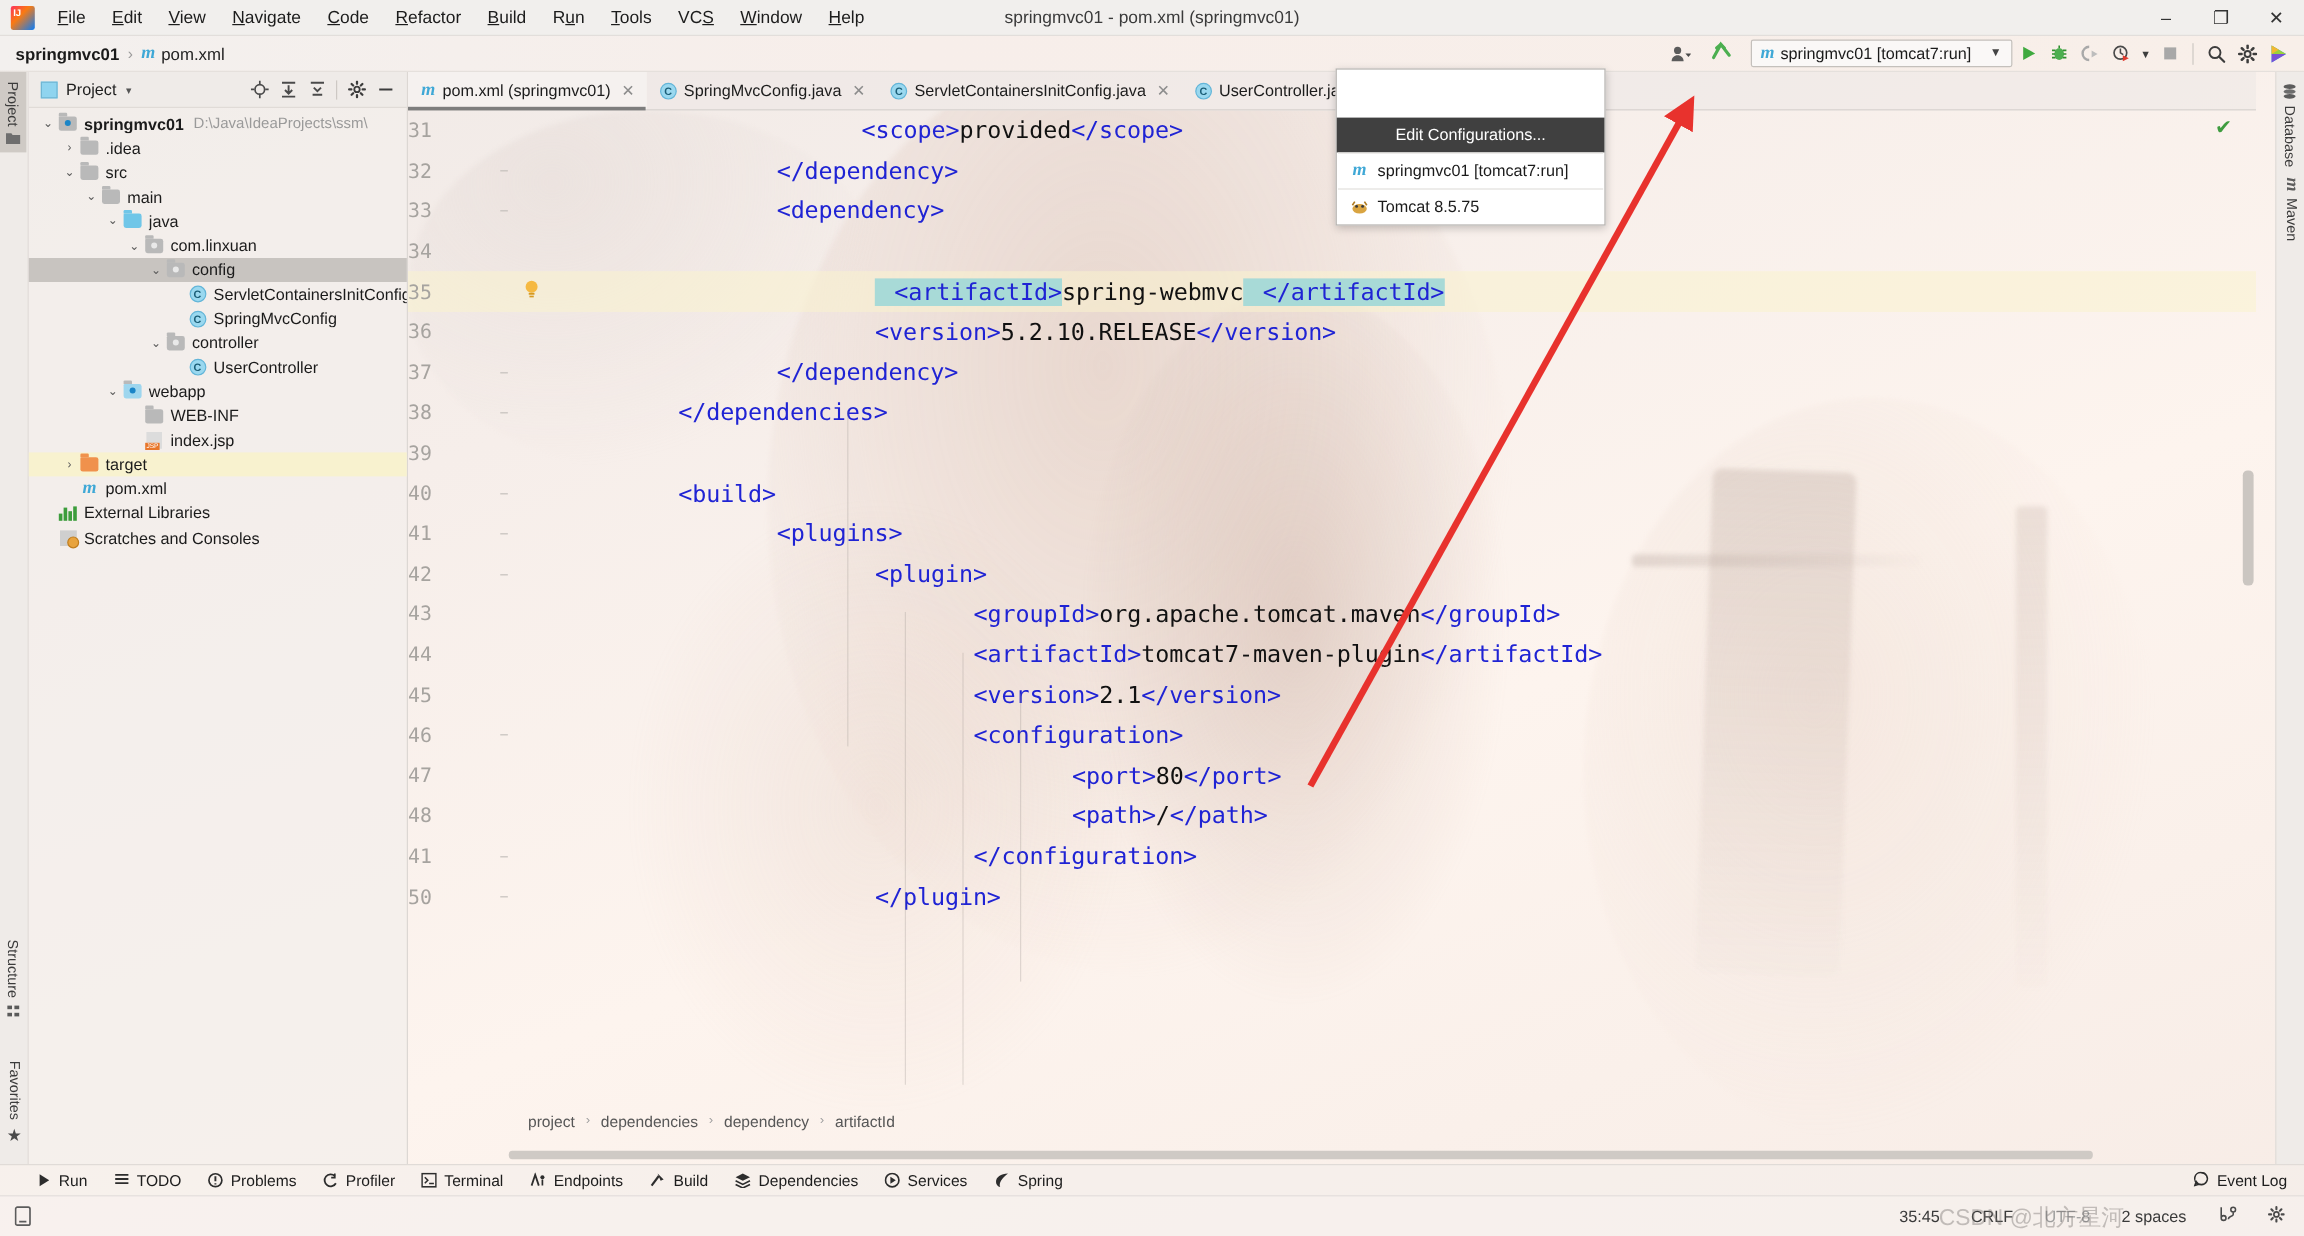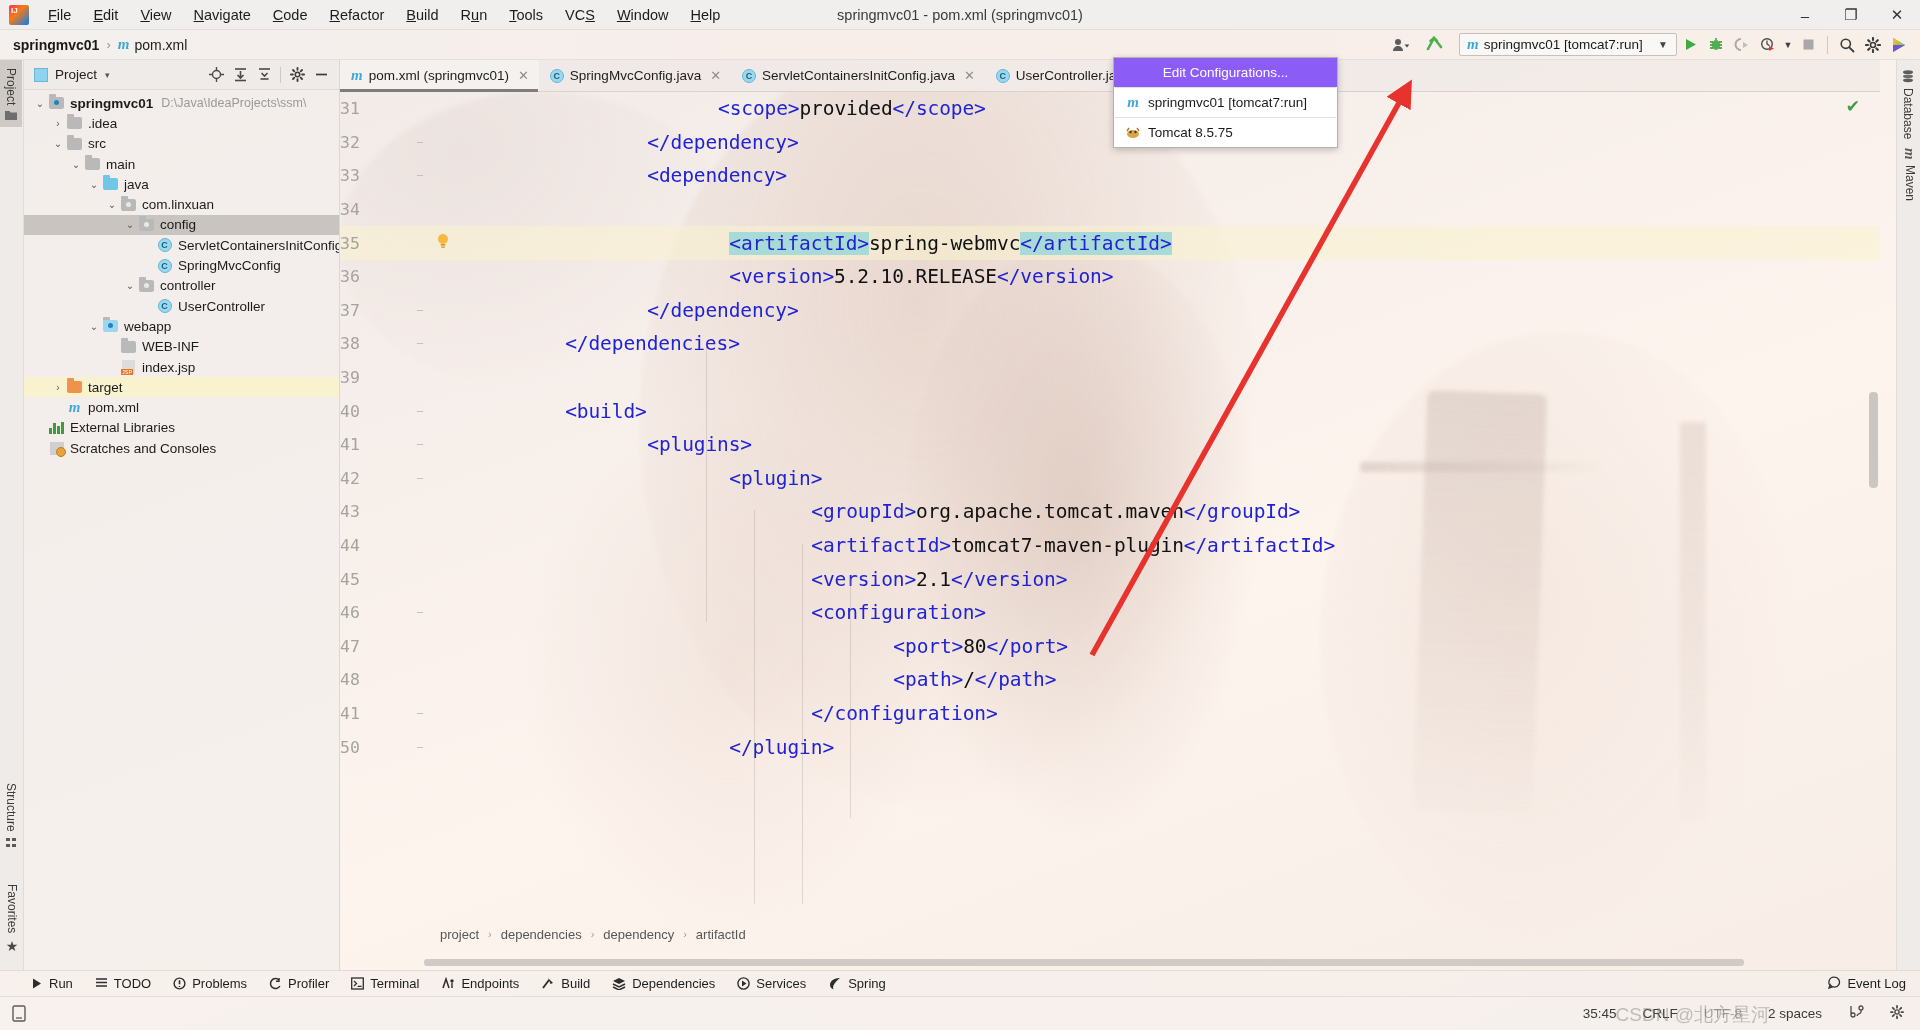--- a/index.html
+++ b/index.html
@@ -81,21 +81,21 @@
   .tb-divider { width:1px; height:18px; background:#cdc8c4; margin: 0 6px; }
 
   
   .dropdown {
     position: absolute; left: 1113px; top: 57px; width: 225px;
     background: #ffffff; border: 1px solid #b5b1ad; z-index: 40;
     box-shadow: 0 2px 7px rgba(0,0,0,.22);
   }
   .dd-item { height: 29px; display: flex; align-items: center; padding: 0 10px;
     font-size: 13.5px; color: #1b1b1b; }
-  .dd-item.sel { background: #8b5cf6; color: #fff; justify-content: center; }
+  .dd-item.sel { background: #404040; color: #fff; justify-content: center; margin-top: 40px; }
   .dd-sep { height: 1px; background: #e2e0dd; margin: 0 1px; }
   .dd-ico { width: 18px; display: inline-flex; align-items: center; justify-content: center; margin-right: 6px; }
 
   
   .arrow-annot { position: absolute; left: 0; top: 0; width: 1920px; height: 1030px;
     pointer-events: none; z-index: 45; }
 
   
   .leftstrip {
     position: absolute; left: 0; top: 60px; width: 24px; height: 910px;
@@ -159,21 +159,21 @@
   .codearea { position: absolute; left: 0; top: 32px; width: 1540px; height: 812px; overflow: hidden; }
   .code-line { position: relative; height: 33.6px; display: flex; align-items: center; }
   .lnum { position: absolute; left: 0; width: 58px; 
           font-family: "DejaVu Sans Mono", monospace; font-size: 16.5px; color: #a6a39f; }
   .fold { position: absolute; left: 72px; width: 16px; text-align: center; color: #c3bfbb; font-size: 13px; }
   .bulb { position: absolute; left: 96px; width: 16px; }
   .ctext { position: absolute; left: 108px; font-family: "DejaVu Sans Mono", monospace;
            font-size: 19.5px; color: #111111; white-space: pre; letter-spacing: -0.1px; }
   .tag { color: #1f23d4; }
   .hl-line { position: absolute; left: 0; top: 0; width: 100%; height: 33.6px; background: rgba(250,243,205,.55); }
-  .sel-chunk { background: #a8dad7; }
+  .sel-chunk { background: #a8dad7; padding-left: 16px; }
   .indent-guide { position: absolute; width: 1px; background: rgba(150,145,140,.28); }
 
   .breadcrumb { position: absolute; left: 0; bottom: 24px; width: 1540px; height: 24px;
     display: flex; align-items: center; font-size: 13px; color: #575757; padding-left: 100px; }
   .bc-sep { margin: 0 9px; color: #9d9d9d; font-size: 11px; }
   .hscroll { position: absolute; left: 84px; bottom: 4px; width: 1320px; height: 7px;
              background: #cfcac5; border-radius: 3px; }
 
   
   .markerstrip { position: absolute; right: 0; top: 32px; width: 14px; height: 812px; }

